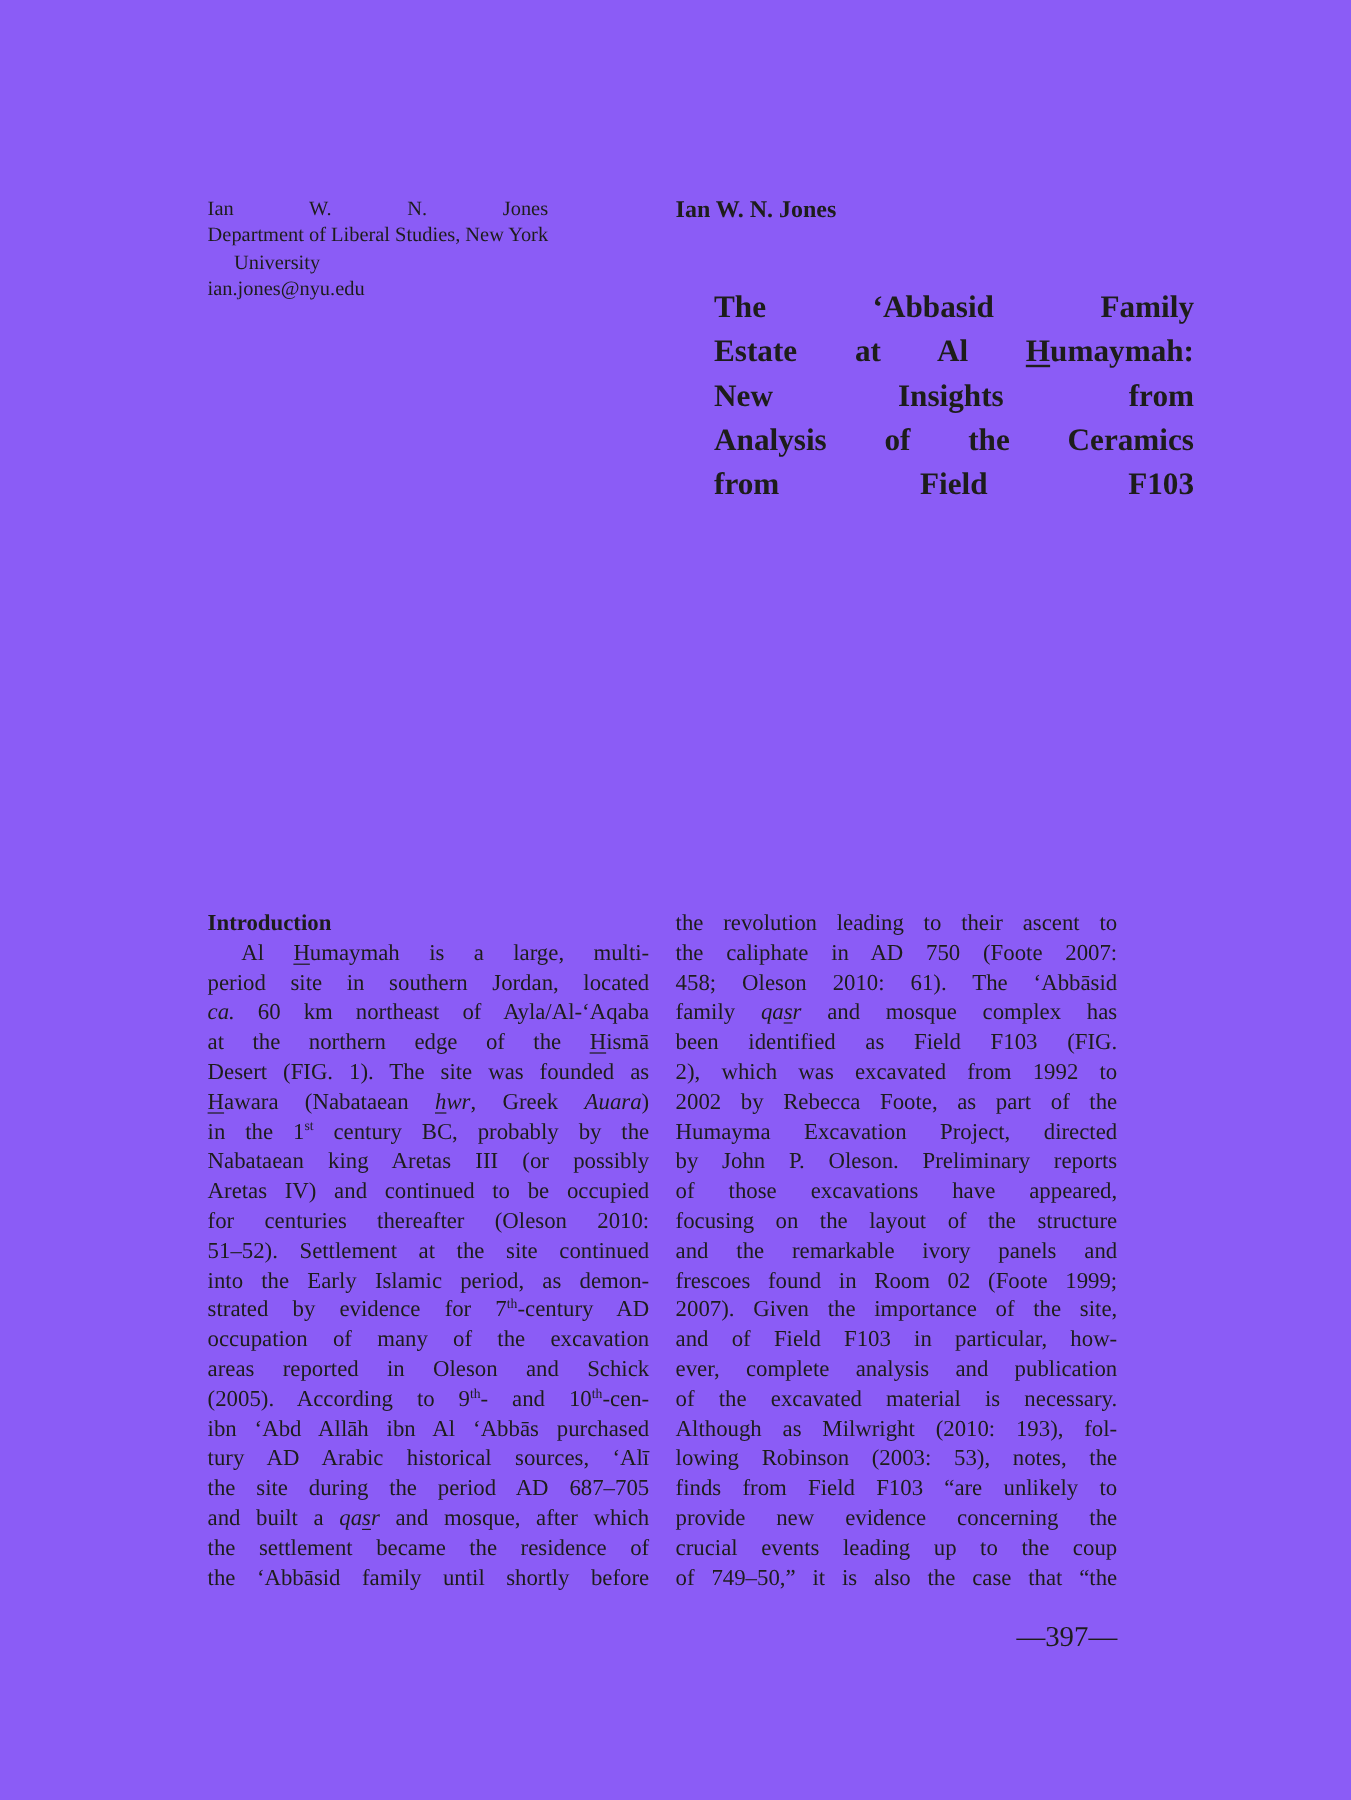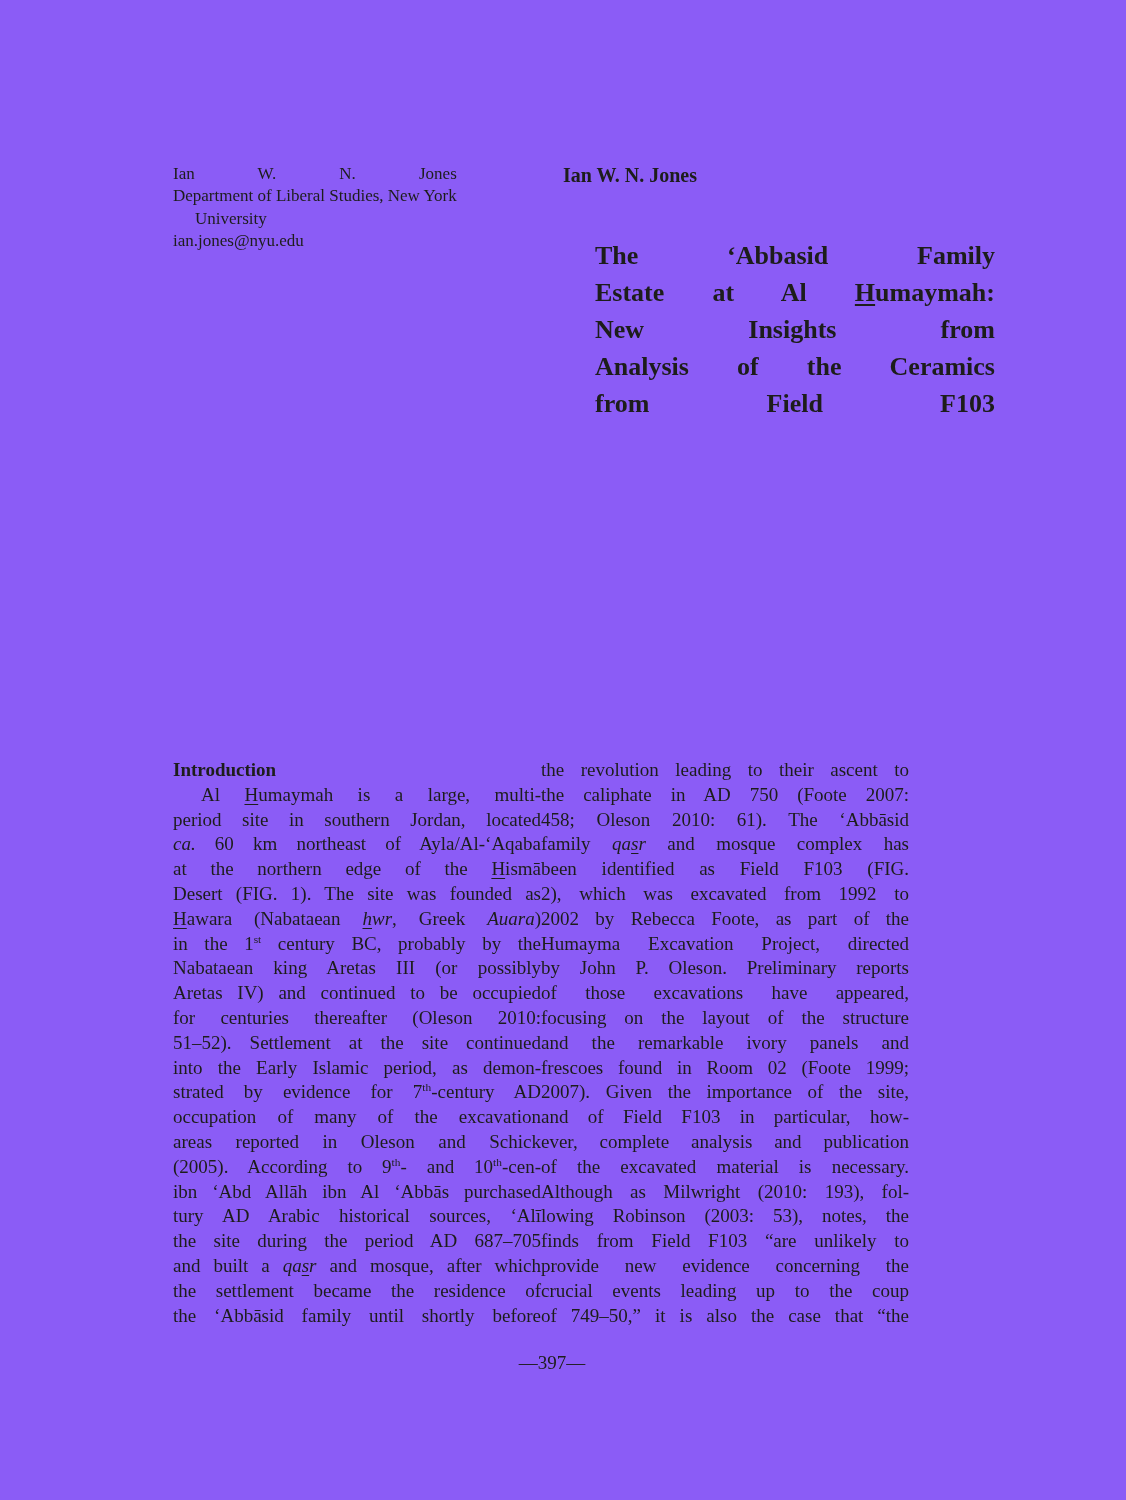--- a/index.html
+++ b/index.html
@@ -16,32 +16,32 @@
   .aff .line { text-align:left; }
   .aff .line:nth-child(3) { padding-left:22px; }
 
   
   .hdr-author { position:absolute; left:563px; top:164px; font-size:20px; font-weight:bold; }
   .title { position:absolute; left:563px; top:237px; width:400px; font-size:26px; font-weight:bold;margin-left:32px; }
   .title .line { text-align:left; line-height:37px; }
   .title .u { text-decoration-thickness:2px; }
 
   
-  .columns { position:absolute; left:173px; top:758px; display:flex; }
+  .columns { position:absolute; left:173px; top:758px; display:flex; gap:22px; }
   .col { width:368px; font-size:19px; line-height:24.8px; }
   .col-heading { font-weight:bold; text-align:left; }
   .line { text-align:justify; text-align-last:justify; }
   .lines-left .line:first-child { text-indent:28px; }
 
   .it { font-style:italic; }
   .u { text-decoration:underline; text-underline-offset:3px; text-decoration-thickness:1px; }
   sup { font-size:0.6em; line-height:0; vertical-align:super; }
 
   
-  .folio { position:absolute; left:173px; top:1352px; width:758px; text-align:center; font-size:19px; }
+  .folio { position:absolute; left:173px; top:1352px; width:758px; text-align:right; font-size:24px; }
 </style>
 </head>
 <body>
 
 <div class="page">
 
   <div class="aff">
       <div class="line"><span>Ian W. N. Jones</span></div>
       <div class="line"><span>Department of Liberal Studies, New York</span></div>
       <div class="line"><span>University</span></div>

